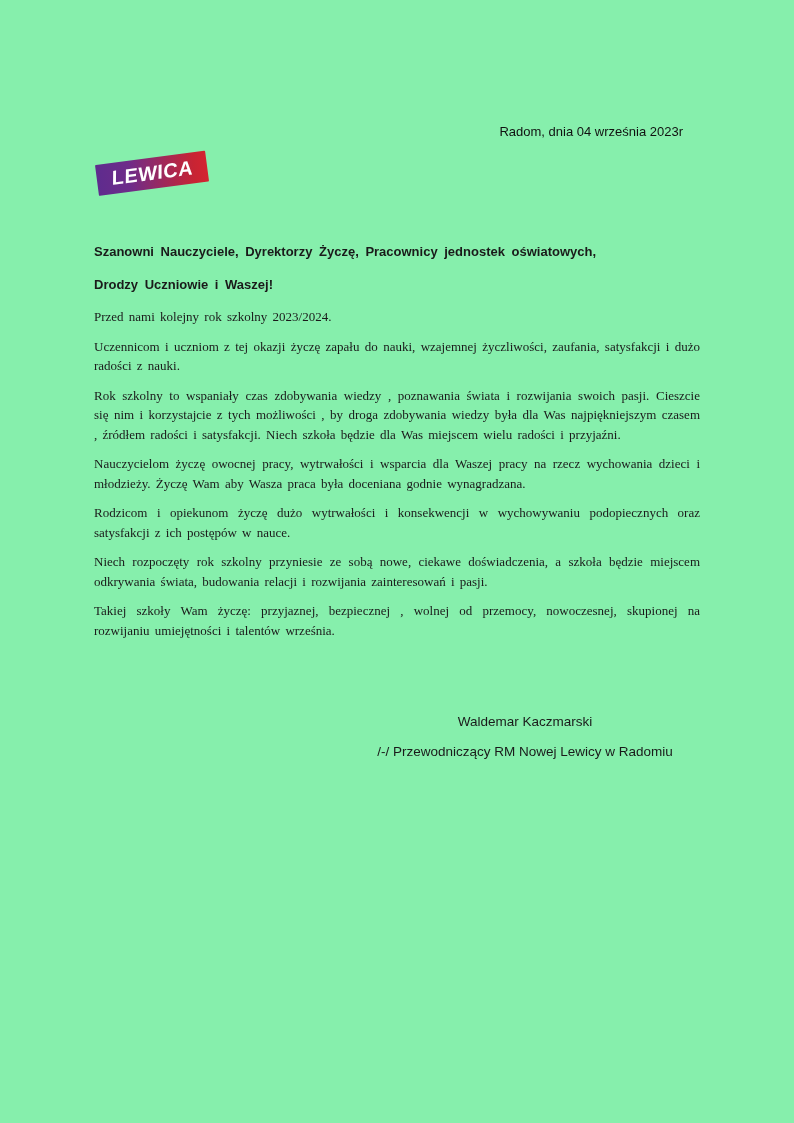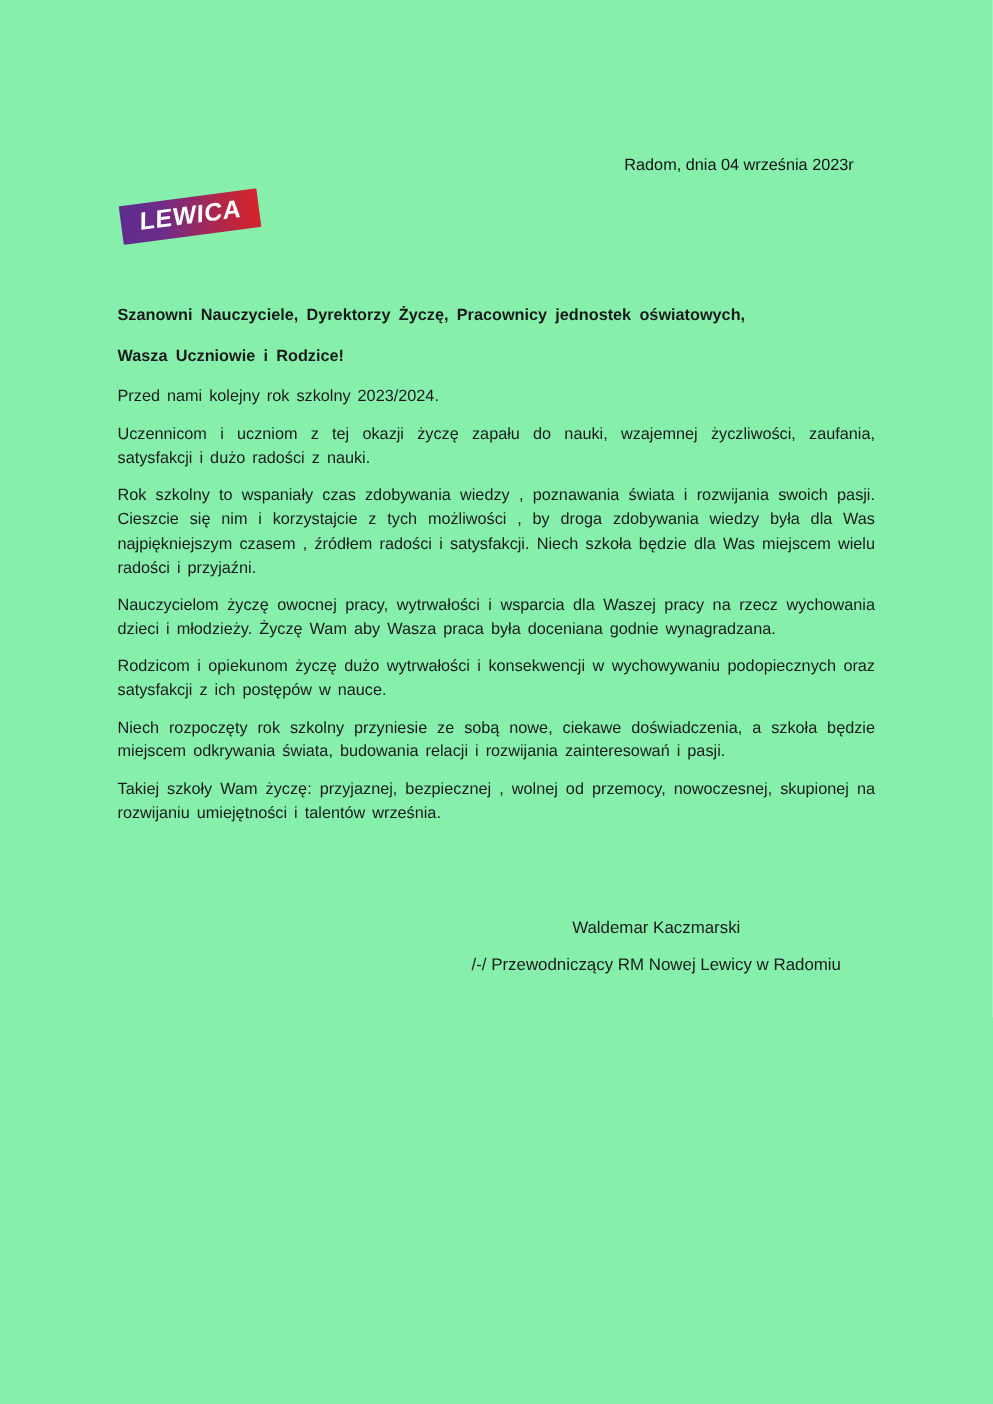--- a/index.html
+++ b/index.html
@@ -71,20 +71,21 @@
     line-height: 19.5px;
     word-spacing: 3px;
     text-align: justify;
   }
   .body-text p.para {
     margin: 0 0 10px 0;
     font-size: 13px;
     line-height: 19.5px;
     word-spacing: 2px;
     text-align: justify;
+    font-family: Liberation Serif, serif;
   }
   .body-text p.para:last-child { margin-bottom: 0; }
   .signature {
     margin-top: 72px;
     margin-left: 256px;
     width: 350px;
     text-align: center;
     font-size: 13.5px;
   }
   .signature .sig-name {
@@ -106,21 +107,21 @@
 
   <div class="logo-wrap">
     <div class="logo-banner">
       <span class="logo-text">LEWICA</span>
     </div>
   </div>
 
 
   <div class="salutation">
       <p>Szanowni Nauczyciele, Dyrektorzy Życzę, Pracownicy jednostek oświatowych,</p>
-      <p>Wasza Uczniowie i Rodzice!</p>
+      <p>Drodzy Uczniowie i Waszej!</p>
     </div>
 
   <div class="body-text">
       <p class="para">Przed nami kolejny rok szkolny 2023/2024.</p>
       <p class="para">Uczennicom i uczniom z tej okazji życzę zapału do nauki, wzajemnej życzliwości, zaufania, satysfakcji i dużo radości z nauki.</p>
       <p class="para">Rok szkolny to wspaniały czas zdobywania wiedzy , poznawania świata i rozwijania swoich pasji. Cieszcie się nim i korzystajcie z tych możliwości , by droga zdobywania wiedzy była dla Was najpiękniejszym czasem , źródłem radości i satysfakcji. Niech szkoła będzie dla Was miejscem wielu radości i przyjaźni.</p>
       <p class="para">Nauczycielom życzę owocnej pracy, wytrwałości i wsparcia dla Waszej pracy na rzecz wychowania dzieci i młodzieży. Życzę Wam aby Wasza praca była doceniana godnie wynagradzana.</p>
       <p class="para">Rodzicom i opiekunom życzę dużo wytrwałości i konsekwencji w wychowywaniu podopiecznych oraz satysfakcji z ich postępów w nauce.</p>
       <p class="para">Niech rozpoczęty rok szkolny przyniesie ze sobą nowe, ciekawe doświadczenia, a szkoła będzie miejscem odkrywania świata, budowania relacji i rozwijania zainteresowań i pasji.</p>
       <p class="para">Takiej szkoły Wam życzę: przyjaznej, bezpiecznej , wolnej od przemocy, nowoczesnej, skupionej na rozwijaniu umiejętności i talentów września.</p>

